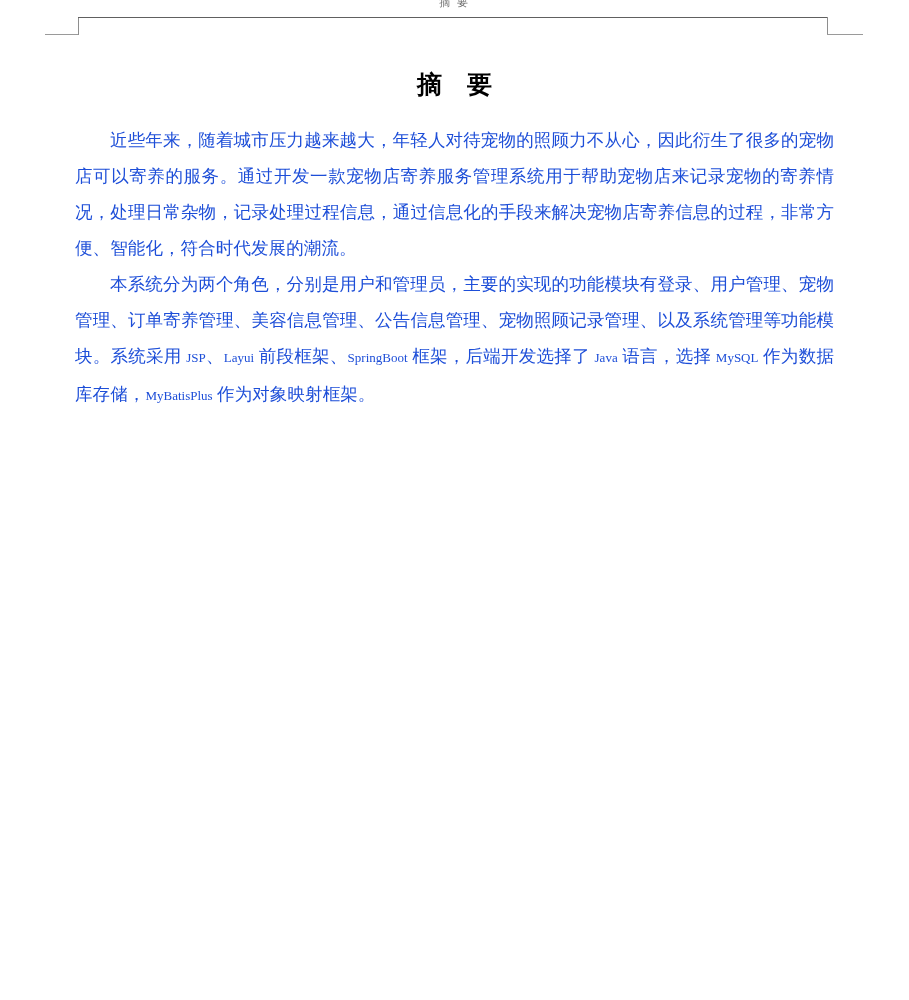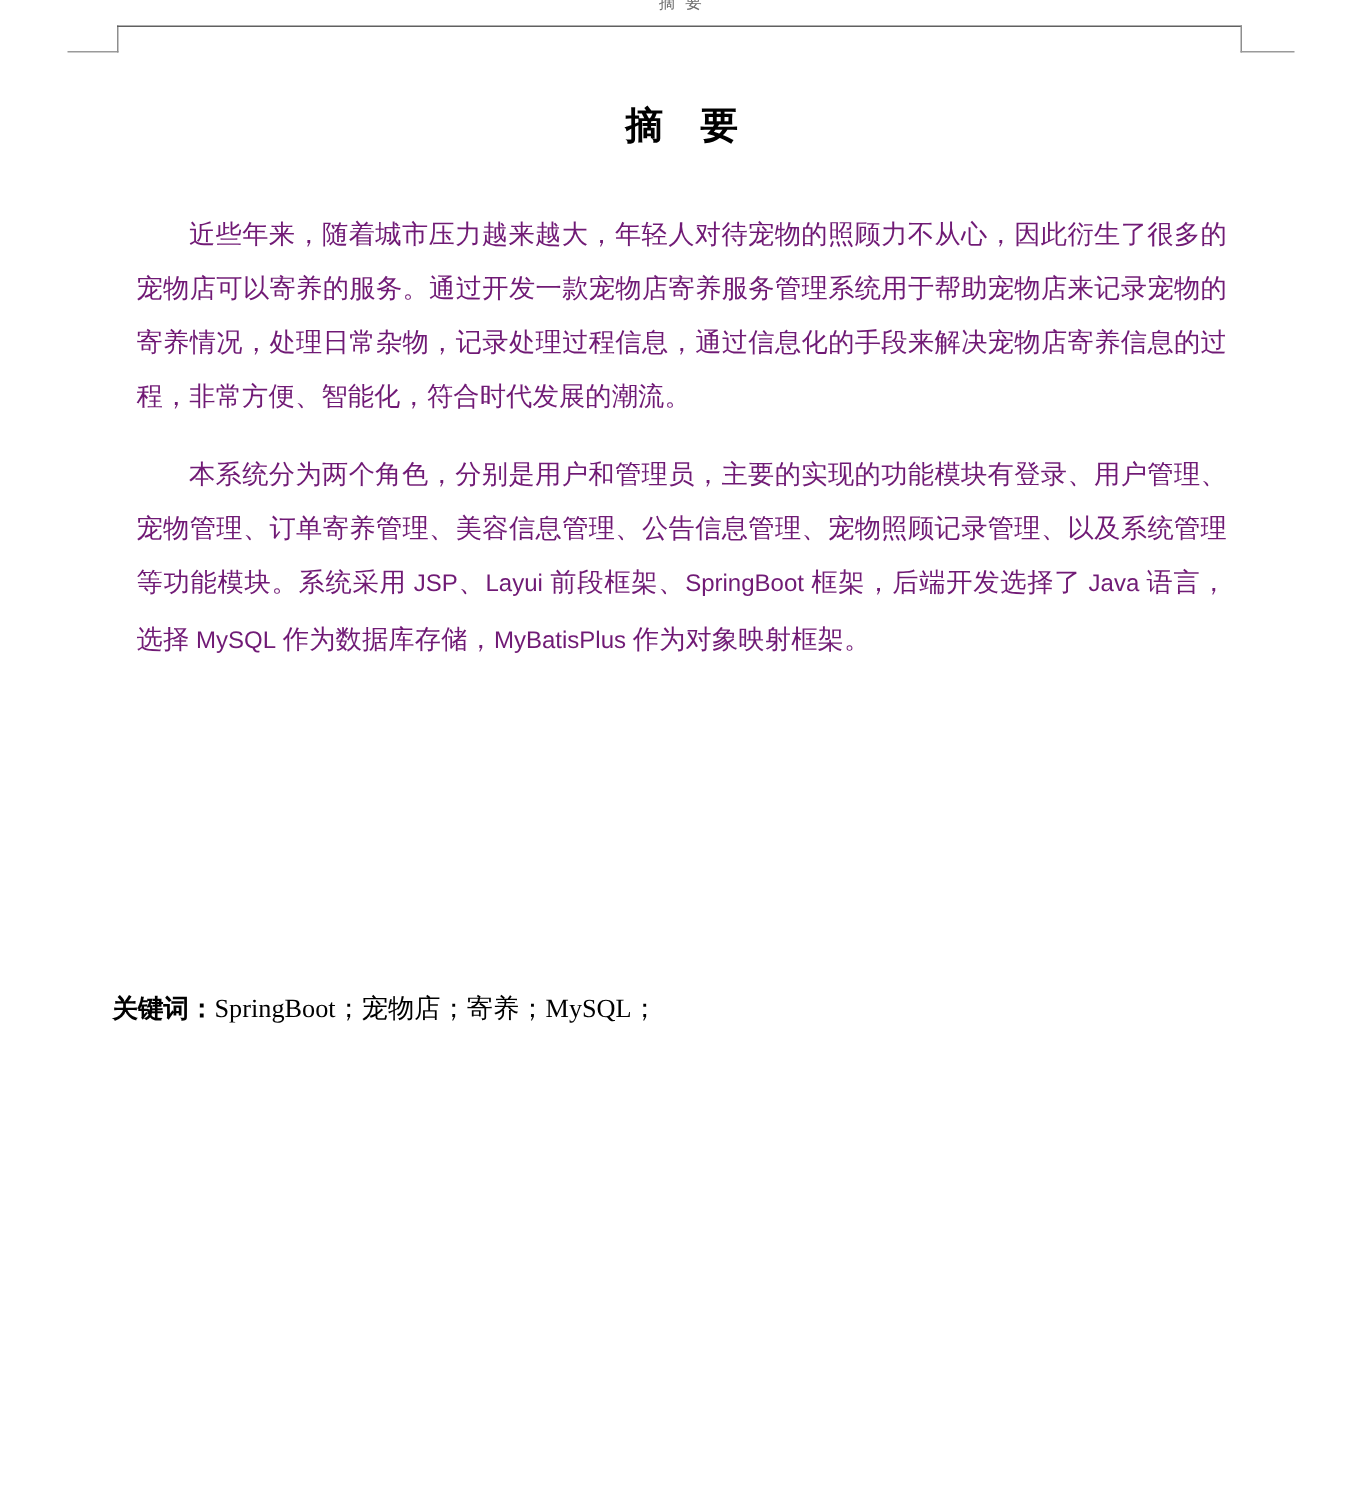--- a/index.html
+++ b/index.html
@@ -104,34 +104,34 @@
   }
 
   .body-block {
     position: absolute;
     left: 75px;
     top: 122px;
     width: 759px;
   }
 
   p.para {
-    margin: 16px;
+    margin: 0;
     font-size: 17.5px;
     line-height: 36px;
     text-align: justify;
     text-justify: inter-ideograph;
     text-indent: 2em;
-    color: #701a75;
+    color: #1d4ed8;
     font-family: "Liberation Serif", "DejaVu Serif", serif;
     letter-spacing: 0.1px;
   }
 
   .mono {
-    font-family: Liberation Sans, sans-serif;
-    font-size: 16px;
+    font-family: Liberation Serif, serif;
+    font-size: 13px;
     letter-spacing: 0;
   }
 
   .keywords {
     position: absolute;
     left: 75px;
     top: 655px;
     width: 759px;
     font-size: 17.5px;
     line-height: 34px;
@@ -168,15 +168,14 @@
 
   <div class="body-block">
 
     <p class="para">近些年来，随着城市压力越来越大，年轻人对待宠物的照顾力不从心，因此衍生了很多的宠物店可以寄养的服务。通过开发一款宠物店寄养服务管理系统用于帮助宠物店来记录宠物的寄养情况，处理日常杂物，记录处理过程信息，通过信息化的手段来解决宠物店寄养信息的过程，非常方便、智能化，符合时代发展的潮流。</p>
 
     <p class="para"><span>本系统分为两个角色，分别是用户和管理员，主要的实现的功能模块有登录、用户管理、宠物管理、订单寄养管理、美容信息管理、公告信息管理、宠物照顾记录管理、以及系统管理等功能模块。系统采用 </span><span class="mono">JSP</span><span>、</span><span class="mono">Layui</span><span> 前段框架、</span><span class="mono">SpringBoot</span><span> 框架，后端开发选择了 </span><span class="mono">Java</span><span> 语言，选择 </span><span class="mono">MySQL</span><span> 作为数据库存储，</span><span class="mono">MyBatisPlus</span><span> 作为对象映射框架。</span></p>
 
 
   </div>
 
-  <div class="keywords"><span class="kw-label">关键词：</span><span class="kw-value">SpringBoot；宠物店；寄养；MySQL；</span></div>
 
 </div>
 
 </body></html>

